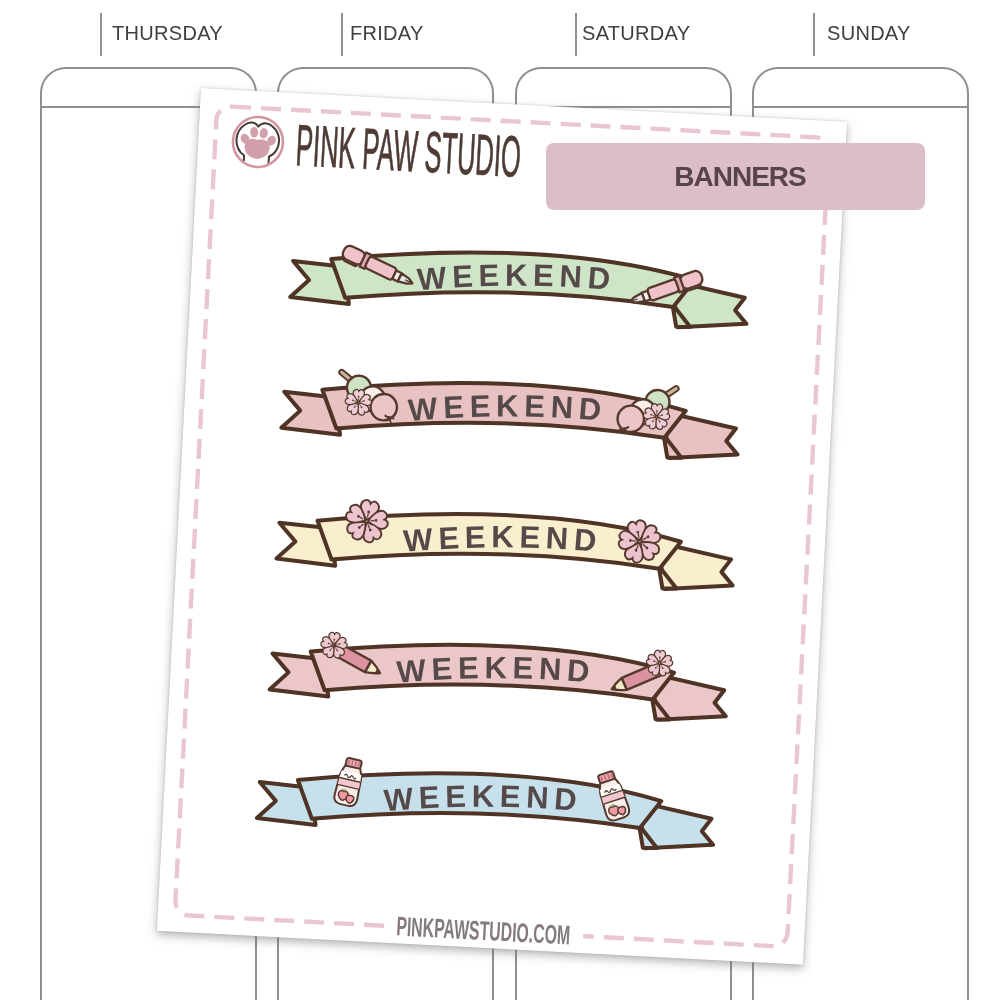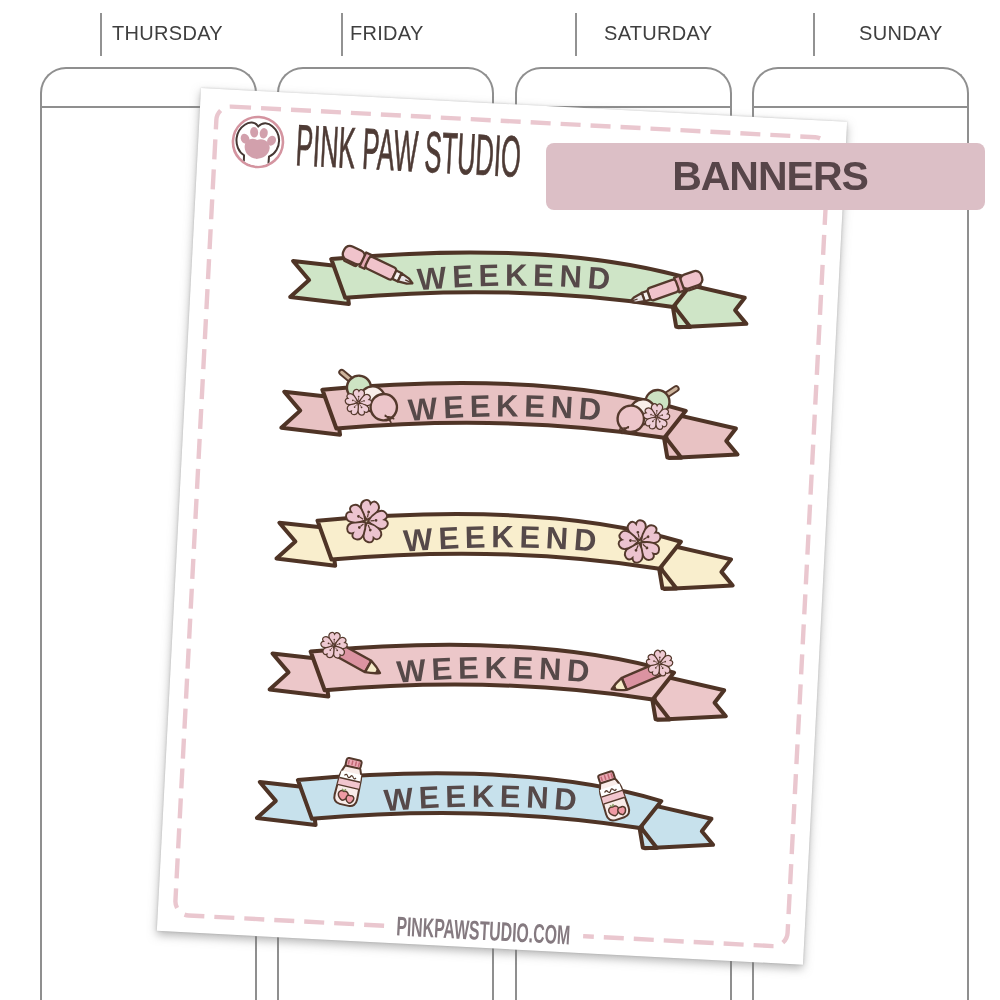--- a/index.html
+++ b/index.html
@@ -6,22 +6,22 @@
   body{width:1000px;height:1000px;position:relative;overflow:hidden;background:#ffffff;
        font-family:"Liberation Sans", sans-serif;}
   .col{position:absolute;top:67px;height:980px;width:213px;border:2px solid #8f8f8f;
        border-radius:26px 26px 0 0;border-bottom:none;background:#fff;}
   .col .hdr{position:absolute;left:-2px;right:-2px;top:37px;border-top:2px solid #8f8f8f;}
   .tick{position:absolute;top:13px;height:43px;width:2px;background:#929292;}
   .day{position:absolute;top:22px;font-size:20px;letter-spacing:0.3px;color:#3f3f3f;text-align:right;}
   .sheet{position:absolute;left:201px;top:88px;width:647px;height:844px;background:#fff;
          transform:rotate(3deg);transform-origin:0 0;
          box-shadow:0 4px 10px rgba(110,110,110,0.5), 0 0 2px rgba(150,150,150,0.5);}
-  .banlabel{position:absolute;left:546px;top:143px;width:439px;height:67px;background:#dcbfc6;text-indent:9px;
-            border-radius:8px;text-align:center;line-height:67px;font-size:41px;font-weight:bold;
+  .banlabel{position:absolute;left:546px;top:143px;width:379px;height:67px;background:#dcbfc6;text-indent:9px;
+            border-radius:8px;text-align:center;line-height:67px;font-size:28px;font-weight:bold;
             letter-spacing:-1px;color:#574549;}
 </style>
 </head>
 <body>
 
   <div class="col" style="left:40px;">
     <div class="hdr"></div>
   </div>
 
   <div class="col" style="left:277px;">
@@ -39,25 +39,25 @@
   <div class="tick" style="left:100px;"></div>
 
   <div class="day" style="left:112px;">THURSDAY</div>
 
   <div class="tick" style="left:341px;"></div>
 
   <div class="day" style="left:350px;">FRIDAY</div>
 
   <div class="tick" style="left:575px;"></div>
 
-  <div class="day" style="left:604px;">SATURDAY</div>
+  <div class="day" style="left:582px;">SATURDAY</div>
 
   <div class="tick" style="left:813px;"></div>
 
-  <div class="day" style="left:859px;">SUNDAY</div>
+  <div class="day" style="left:827px;">SUNDAY</div>
 
   <div class="sheet">
     <svg width="647" height="844" viewBox="0 0 647 844" style="position:absolute;left:0;top:0;">
       <defs>
 
         <g id="sakura">
           <g id="petals">
             <path id="petal" d="M 0,-1.5 C -6,-6 -12.5,-15 -7,-19.6 C -3.5,-22.5 -1,-20.3 0,-18 C 1,-20.3 3.5,-22.5 7,-19.6 C 12.5,-15 6,-6 0,-1.5 Z"></path>
             <use href="#petal" transform="rotate(72)"></use>
             <use href="#petal" transform="rotate(144)"></use>

